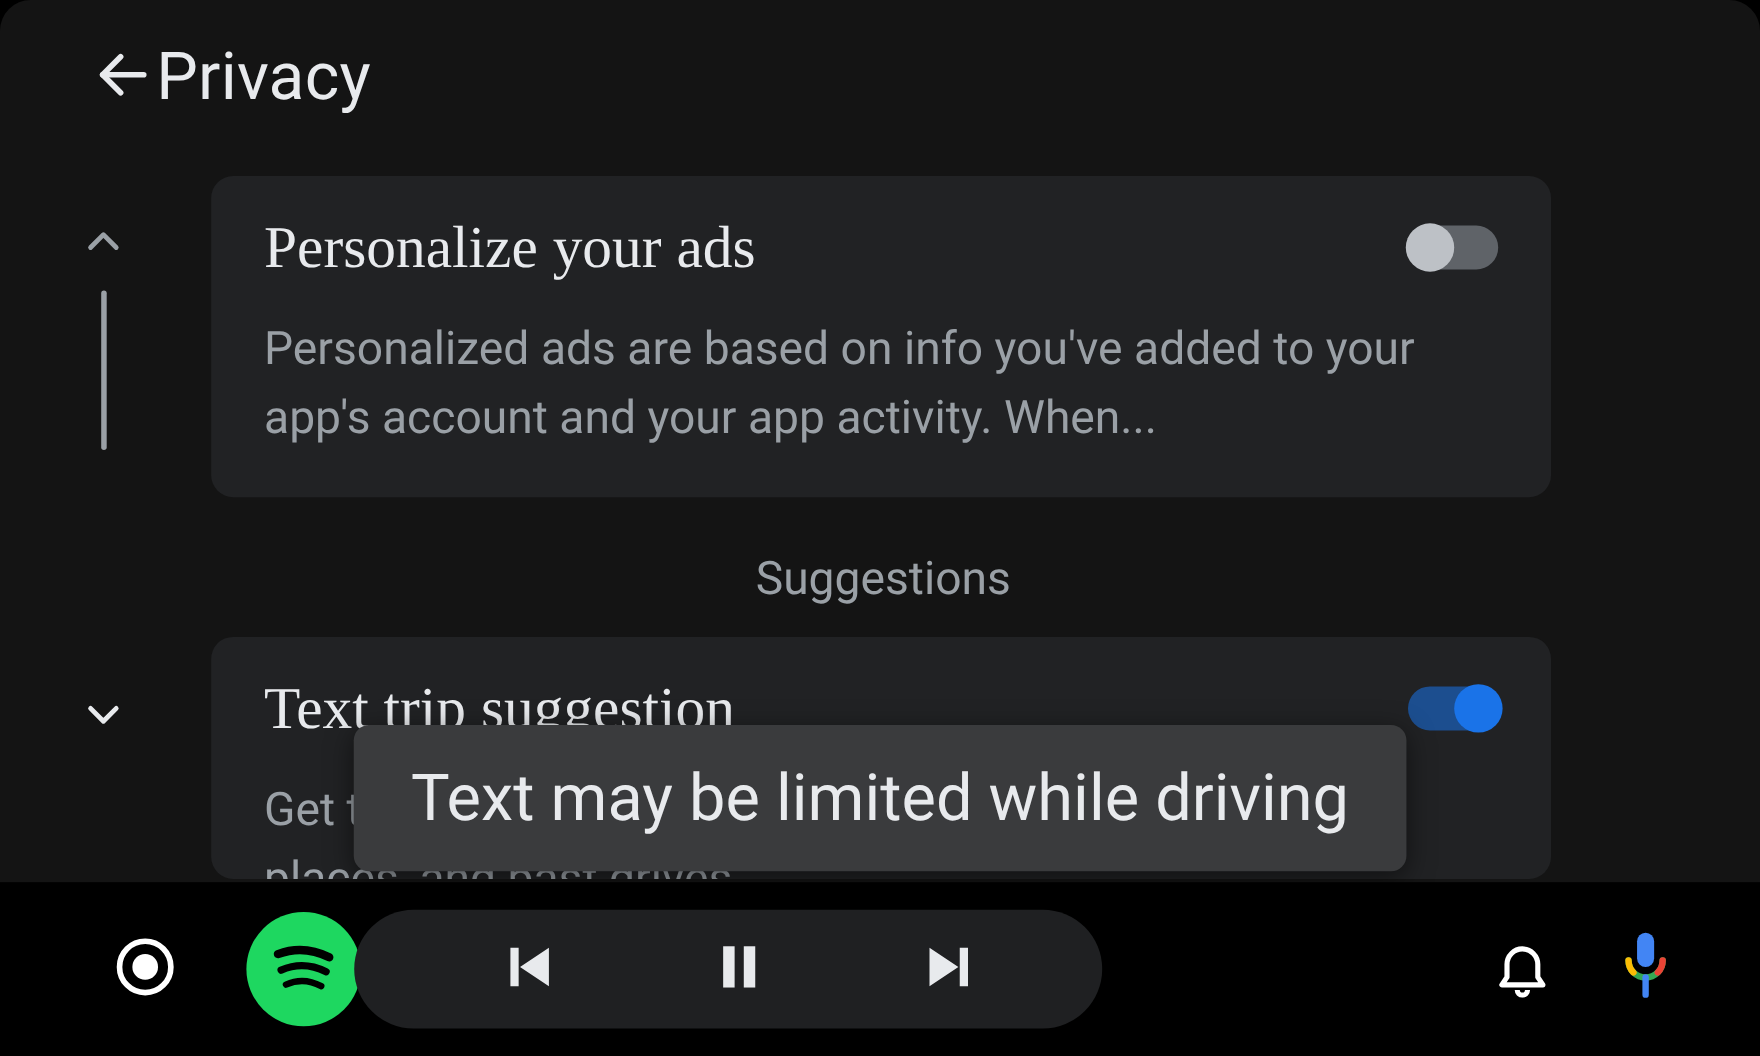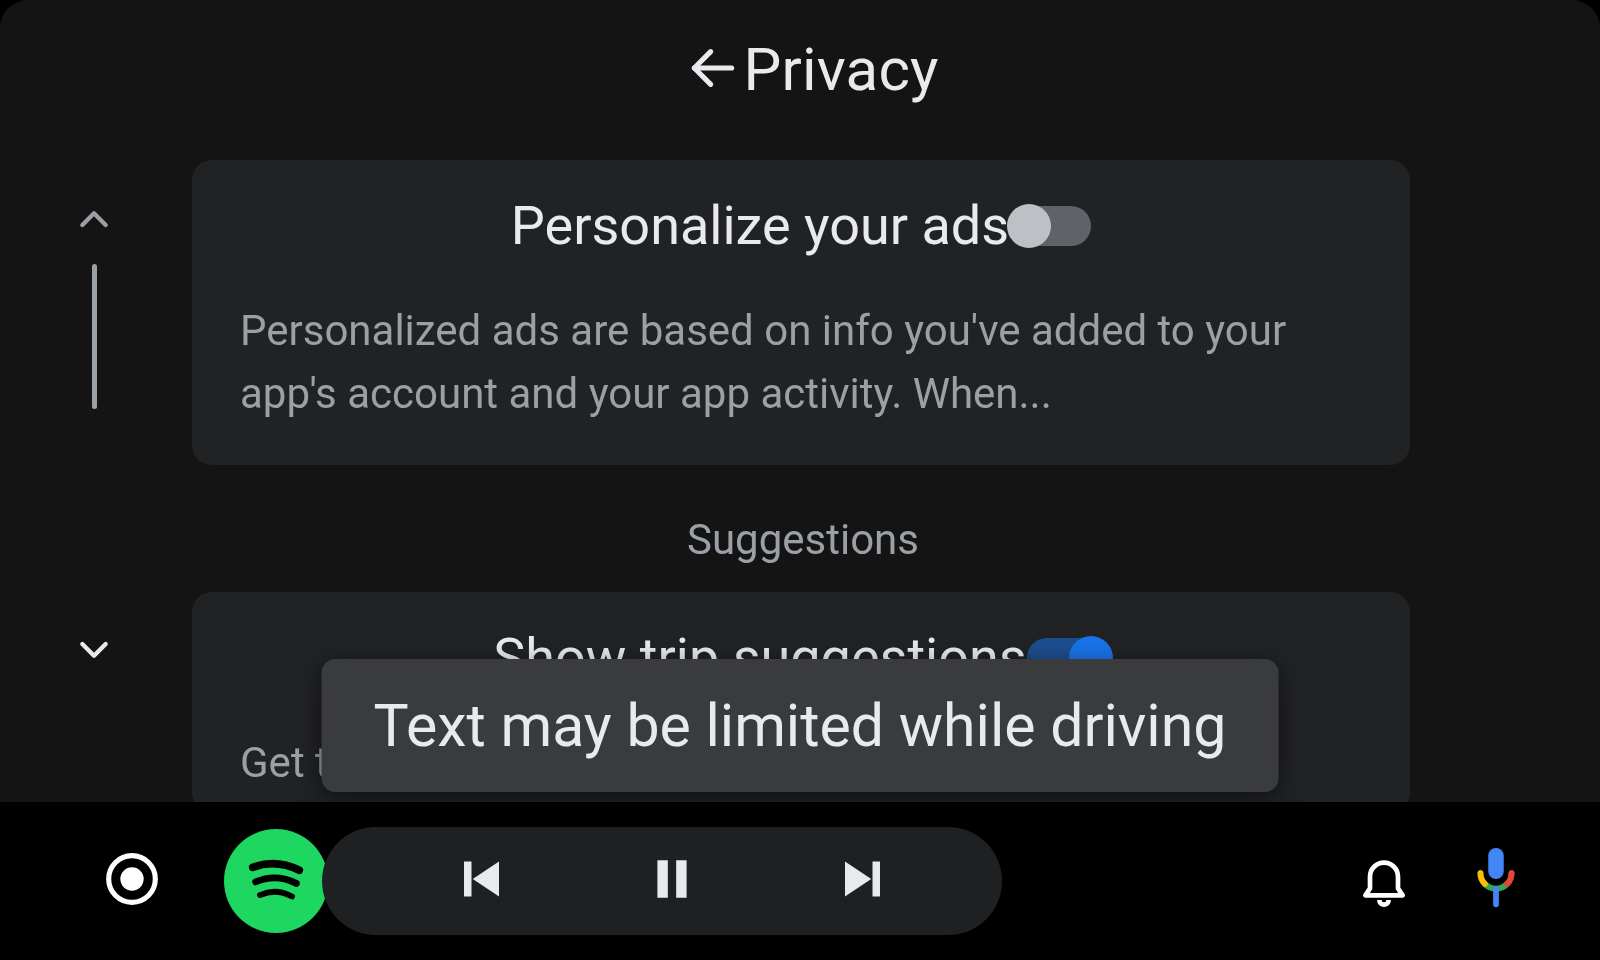--- a/index.html
+++ b/index.html
@@ -19,21 +19,20 @@
     inset: 0;
     background: #141414;
     border-radius: 28px;
   }
 
   
   .header {
     display: flex;
     align-items: center;
     padding: 34px 60px 30px 82px;
-    justify-content: center;
   }
   .back-btn {
     width: 60px; height: 60px;
     display: flex; align-items: center; justify-content: center;
     color: #e8eaed;
   }
   .back-btn svg { width: 56px; height: 56px; }
   .title {
     font-size: 60px;
     font-weight: 400;
@@ -70,29 +69,30 @@
   }
   .card {
     background: #212224;
     border-radius: 20px;
     padding: 34px 48px 40px 48px;
     margin-bottom: 30px;
   }
   .card .row {
     display: flex;
     align-items: center;
-    justify-content: center;
+    justify-content: space-between;
+    font-family: Liberation Serif, serif;
   }
   .card .label {
     font-size: 54px;
     font-weight: 400;
     color: #e8eaed;
   }
   .card .desc {
-    margin-top: 42px;
+    margin-top: 30px;
     font-size: 42px;
     line-height: 1.5;
     color: #9aa0a6;
     max-width: 95%;
   }
   .section-heading {
     font-size: 42px;
     color: #9aa0a6;
     margin: 50px 0 28px 4px;
     text-align: center;
@@ -240,21 +240,21 @@
           <div class="thumb"></div>
         </div>
       </div>
       <div class="desc">Personalized ads are based on info you've added to your app's account and your app activity. When...</div>
     </div>
 
     <div class="section-heading">Suggestions</div>
 
     <div class="card cut">
       <div class="row">
-        <div class="label">Show trip suggestions</div>
+        <div class="label">Text trip suggestion</div>
         <div class="switch on">
           <div class="track-bg"></div>
           <div class="thumb"></div>
         </div>
       </div>
       <div class="desc">Get trip suggestions based on your commute, saved places, and past drives</div>
     </div>
 
   </div>
 

